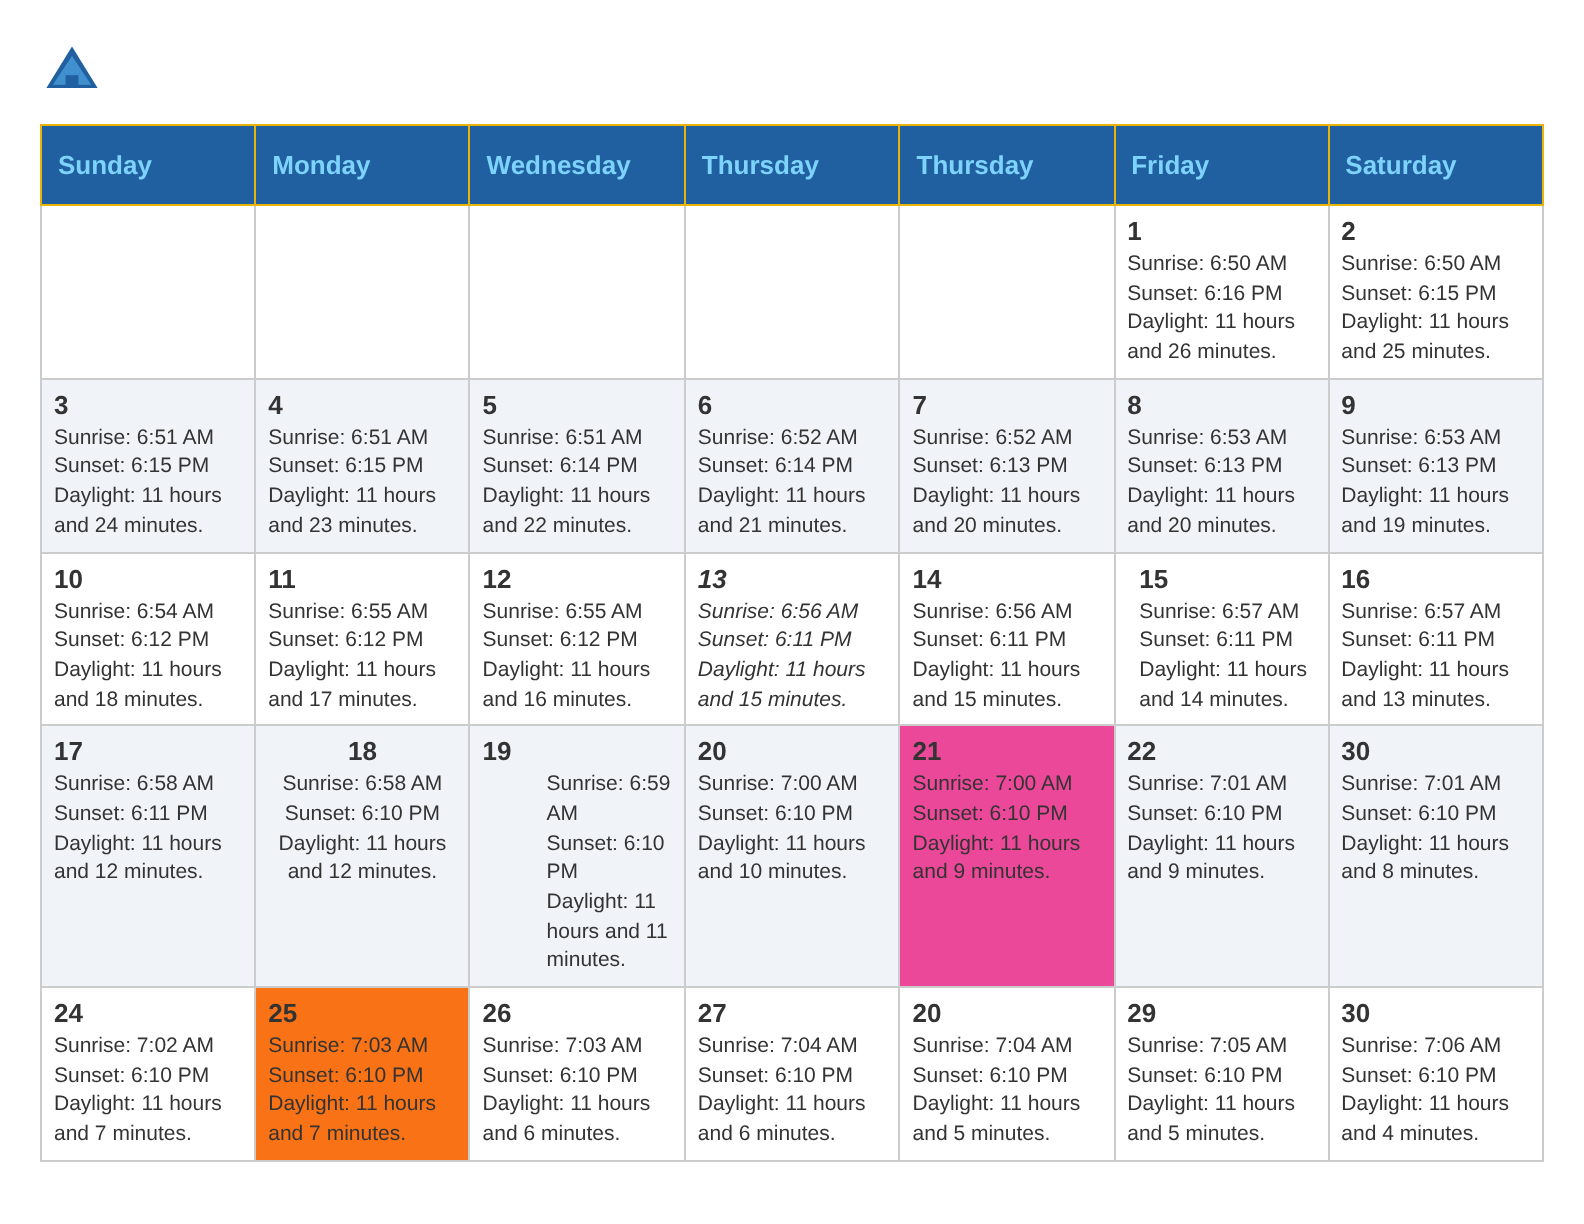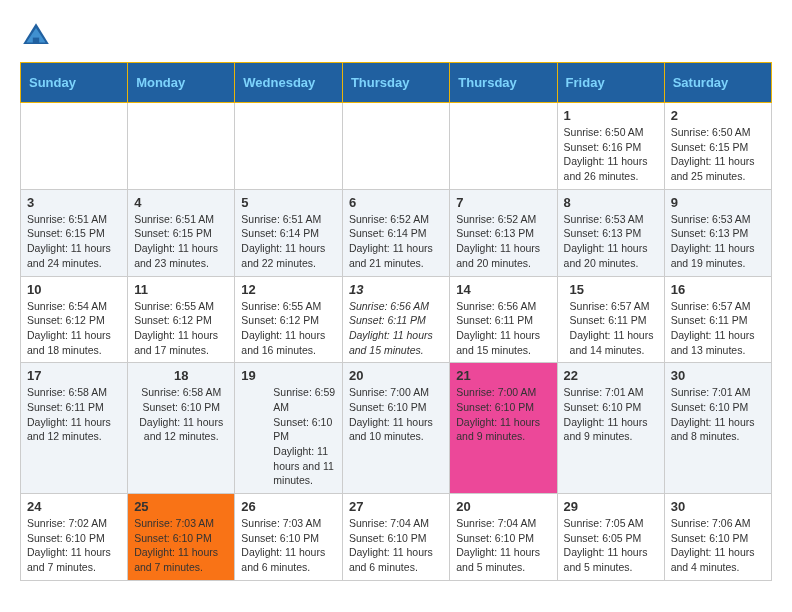--- a/index.html
+++ b/index.html
@@ -298,21 +298,21 @@
         </td>
         <td style="background: rgb(255, 255, 255);">
           <span class="day-number">20</span>
           <div class="day-info" style="white-space: pre-line;">Sunrise: 7:04 AM
 Sunset: 6:10 PM
 Daylight: 11 hours and 5 minutes.</div>
         </td>
         <td style="background: rgb(255, 255, 255);">
           <span class="day-number">29</span>
           <div class="day-info" style="white-space: pre-line;">Sunrise: 7:05 AM
-Sunset: 6:05 PM
+Sunset: 6:10 PM
 Daylight: 11 hours and 5 minutes.</div>
         </td>
         <td style="background: rgb(255, 255, 255);">
           <span class="day-number">30</span>
           <div class="day-info" style="white-space: pre-line;">Sunrise: 7:06 AM
 Sunset: 6:10 PM
 Daylight: 11 hours and 4 minutes.</div>
         </td>
       </tr>
     </tbody>

